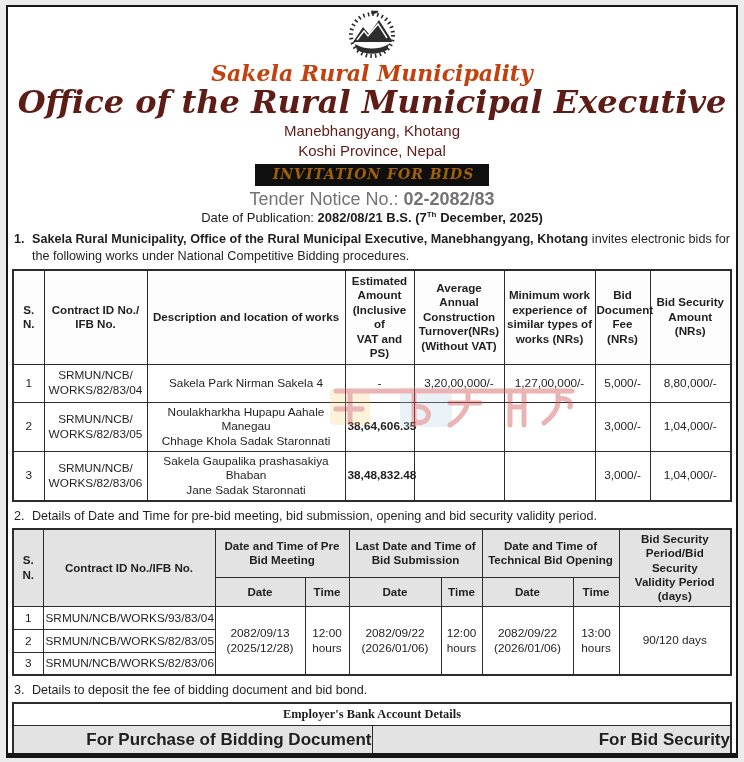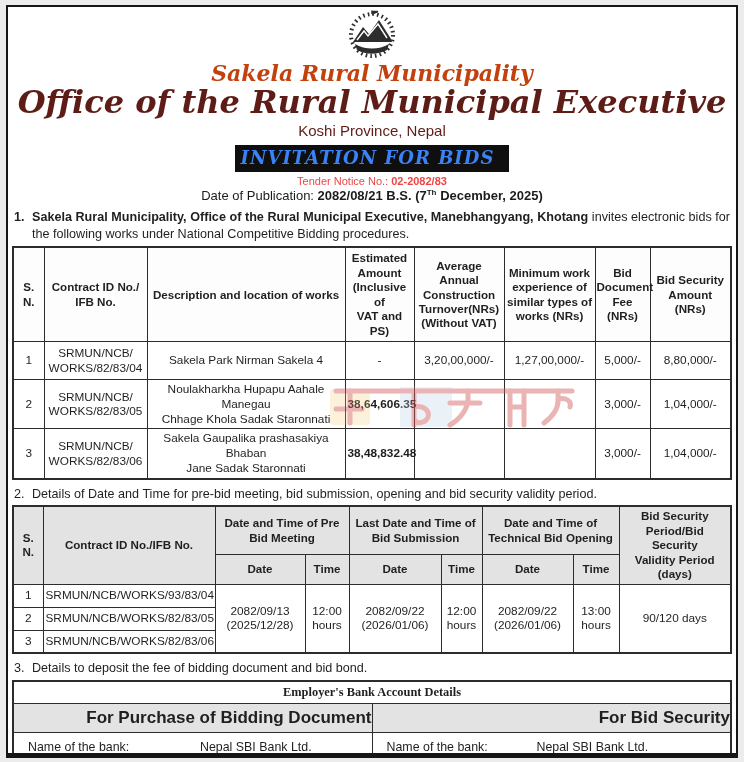--- a/index.html
+++ b/index.html
@@ -19,25 +19,25 @@
   }
   
   .hdr{text-align:center;}
   .emblem{display:block;margin:1px auto 0 auto;}
   .title1{font-family:"DejaVu Serif",serif;font-style:italic;font-weight:700;
     font-size:22px;line-height:1.05;color:#c2410c;}
   .title2{font-family:"DejaVu Serif",serif;font-style:italic;font-weight:700;
     font-size:32px;line-height:1.1;color:#5e1c17;}
   .addr{font-size:15px;line-height:1.15;color:#5e1c17;font-weight:500;margin-top:2px;}
   .banner{
-    display:inline-block;background:#0f0f0f;color:#3b82f6;
+    display:inline-block;background:#0f0f0f;color:#a16207;
     font-family:"DejaVu Serif",serif;font-style:italic;font-weight:700;
-    font-size:18px;letter-spacing:1px;padding:2px 15px 4px 6px;margin:5px 0 3px 0;
+    font-size:14px;letter-spacing:1px;padding:2px 15px 4px 18px;margin:5px 0 3px 0;
   }
-  .tender{font-size:11px;color:#ef4444;line-height:1.15;}
+  .tender{font-size:18px;color:#737373;line-height:1.15;}
   .pub{font-size:13px;color:#1c1c1c;line-height:1.2;margin-top:1px;}
   .b{font-weight:700;}
   sup{font-size:8px;font-weight:700;}
   
   .para{display:flex;font-size:12.6px;color:#1f1f1f;line-height:1.32;margin:5px 2px 4px 2px;text-align:justify;}
   .para .no{width:18px;flex:0 0 18px;}
   .para.tight{margin:6px 2px 3px 2px;}
   
   table{width:100%;border-collapse:collapse;table-layout:fixed;}
   th,td{border:1px solid #2c2c2c;color:#1f1f1f;}
@@ -71,20 +71,21 @@
         <path d="M39 4 V0.5 M39 1.5 h6 l-6 2.5" stroke-width="1.5"></path>
       </g>
       <g fill="#2d2d2d">
         <path d="M20 32 L30 17 L36 24 L46 10 L58 29 L59 32 Z"></path>
         <path d="M22 34 C32 40 46 40 56 34 L54 40 C44 45 34 45 24 40 Z"></path>
       </g>
       <path d="M24 30 L31 21 L35 26 L45 14 L54 28" stroke="#ffffff" stroke-width="1.4" fill="none"></path>
     </svg>
     <div class="title1">Sakela Rural Municipality</div>
     <div class="title2">Office of the Rural Municipal Executive</div>
+    <div class="addr">Manebhangyang, Khotang</div>
     <div class="addr">Koshi Province, Nepal</div>
     <div>
       <span class="banner">INVITATION FOR BIDS</span>
     </div>
     <div class="tender"><span>Tender Notice No.: </span><span class="b">02-2082/83</span></div>
     <div class="pub"><span>Date of Publication: </span><span class="b">2082/08/21 B.S. (7</span><sup>Th</sup><span class="b"> December, 2025)</span></div>
   </div>
 
   <div class="para">
     <span class="no b">1.</span>

